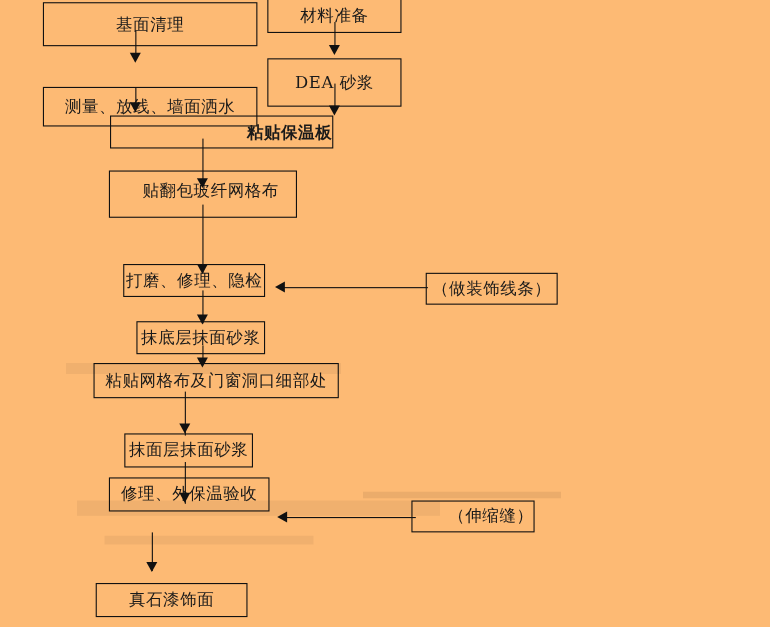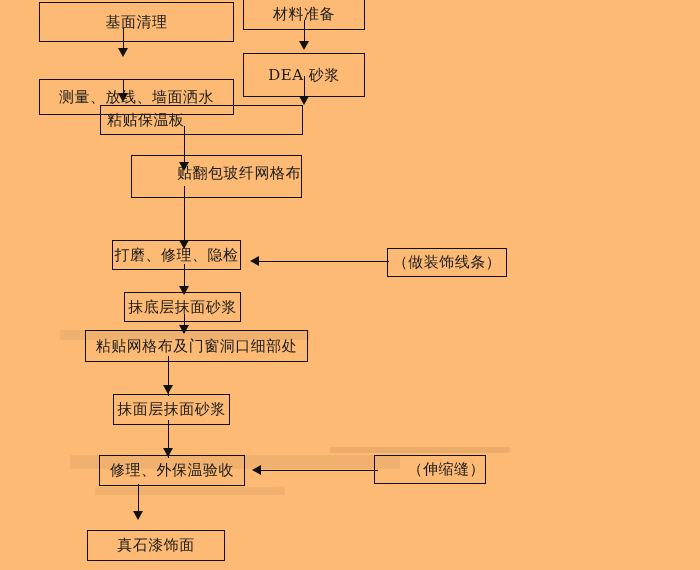--- a/index.html
+++ b/index.html
@@ -22,22 +22,22 @@
     background: transparent;
     display: flex;
     align-items: center;
     color: #1a1a1a;
     font-size: 15px;
     line-height: 1.1;
     white-space: nowrap;
     letter-spacing: 0.5px;
   }
   .node.center { justify-content: center; }
-  .node.leftish { justify-content: flex-end; padding-left: 14px; margin-left: 32px; }
-  .node.lean { justify-content: flex-start; padding-left: 6px; }
+  .node.leftish { justify-content: center; padding-left: 14px; }
+  .node.lean { justify-content: flex-end; padding-left: 6px; font-weight: bold; }
   .node.lean2 { justify-content: flex-end; padding-left: 26px; }
 
   
   .vline {
     position: absolute;
     width: 0;
     border-left: 1.6px solid #111111;
   }
   .hline {
     position: absolute;
@@ -108,21 +108,21 @@
   </div>
 
   <div class="node center" style="left:85px;  top:330px; width:223px; height:32px;">
     <span>粘贴网格布及门窗洞口细部处</span>
   </div>
 
   <div class="node center" style="left:113px; top:394px; width:117px; height:31px;">
     <span>抹面层抹面砂浆</span>
   </div>
 
-  <div class="node center" style="left:99px;  top:455px; width:146px; height:31px;">
+  <div class="node center" style="left:99px;  top:434px; width:146px; height:31px;">
     <span>修理、外保温验收</span>
   </div>
 
   <div class="node lean2" style="left:374px; top:455px; width:112px; height:29px;">
     <span>（伸缩缝）</span>
   </div>
 
   <div class="node center" style="left:87px;  top:530px; width:138px; height:31px;">
     <span>真石漆饰面</span>
   </div>

